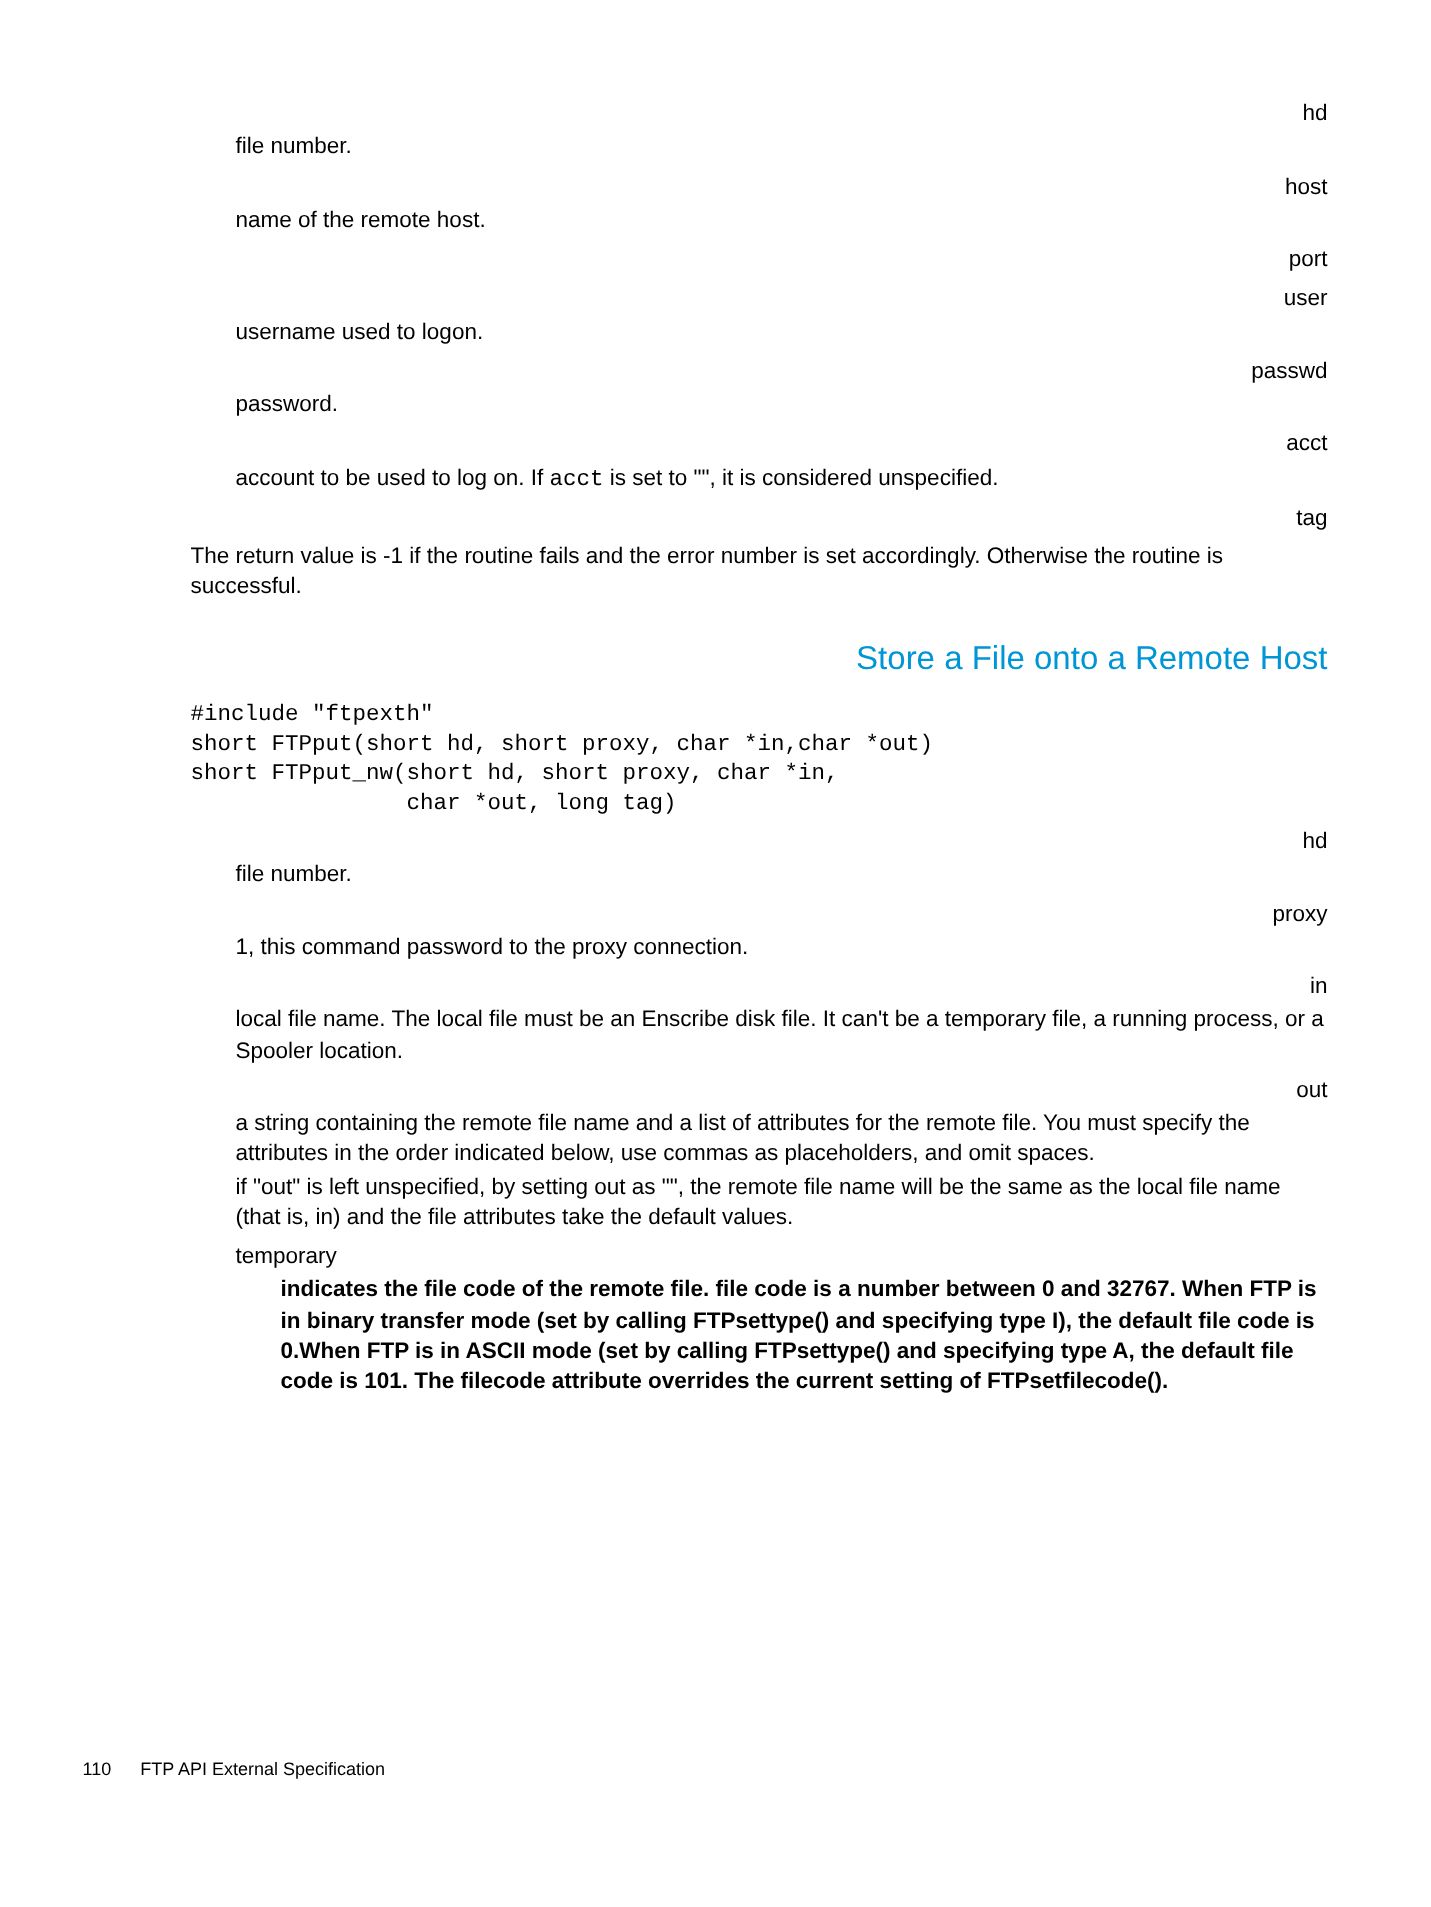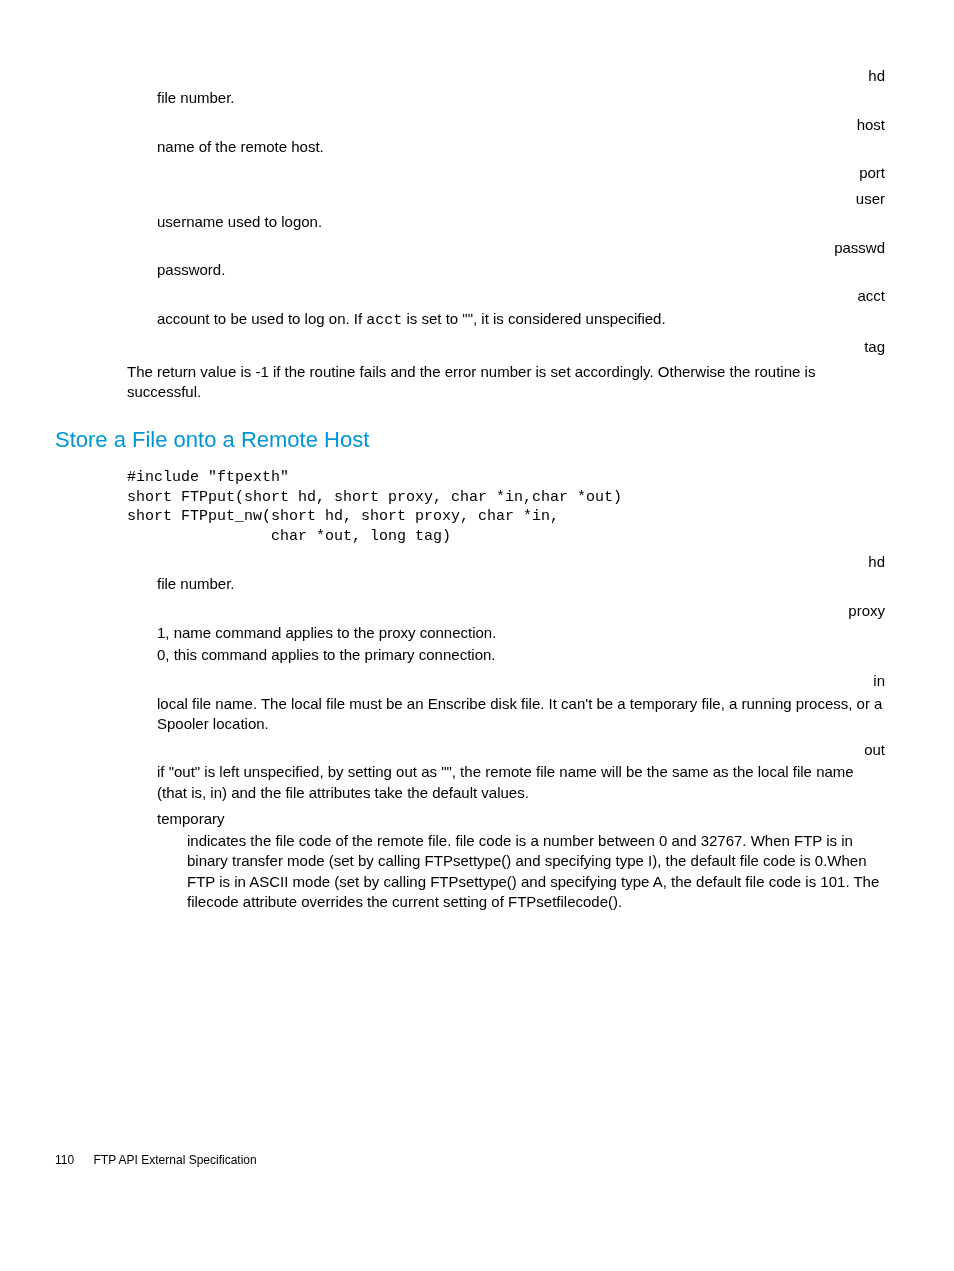--- a/index.html
+++ b/index.html
@@ -10,35 +10,36 @@
     padding: 60px 55px 40px 55px;
     width: 954px;
     box-sizing: border-box;
     line-height: 1.35;
     background: #fff;
   }
   .body-text { max-width: 830px; }
   .term { margin-left: 72px; margin-top: 6px; margin-bottom: 2px; text-align: right; }
   .term2 { margin-left: 102px; margin-top: 6px; margin-bottom: 2px; }
   .def  { margin-left: 102px; margin-top: 2px; margin-bottom: 2px; }
-  .def2 { margin-left: 132px; margin-top: 2px; margin-bottom: 16px; }
+  .def2 { margin-left: 132px; margin-top: 2px; margin-bottom: 16px; font-weight: bold; }
   .para { margin-left: 72px; margin-top: 5px; margin-bottom: 2px; }
   .mono { font-family: "Courier New", Courier, monospace; }
   pre.code {
     font-family: "Courier New", Courier, monospace;
     white-space: pre;
     margin: 14px 0 6px 72px;
     font-size: 15px;
     line-height: 1.3;
   }
   h2.section {
     color: #0096d6;
     font-weight: normal;
     font-size: 22px;
     margin: 22px 0 8px 0;
+    text-align: right;
   }
   .footer {
     position: relative;
     margin-top: 240px;
     font-size: 12px;
     color: #000;
   }
   .footer .pgnum { display: inline-block; }
   .footer .chap  { display: inline-block; margin-left: 16px; }
 </style>
@@ -75,27 +76,27 @@
 
   <pre class="code">#include "ftpexth"
 short FTPput(short hd, short proxy, char *in,char *out)
 short FTPput_nw(short hd, short proxy, char *in,
                 char *out, long tag)</pre>
 
   <div class="term">hd</div>
   <div class="def">file number.</div>
 
   <div class="term">proxy</div>
-  <div class="def">1, name command applies to the proxy connection.</div>
-  <div class="def">0, this command applies to the primary connection.</div>
+  <div class="def">1, this command password to the proxy connection.</div>
 
   <div class="term">in</div>
   <div class="def">local file name. The local file must be an Enscribe disk file. It can't be a temporary file, a running process, or a Spooler location.</div>
 
   <div class="term">out</div>
+  <div class="def">a string containing the remote file name and a list of attributes for the remote file. You must specify the attributes in the order indicated below, use commas as placeholders, and omit spaces.</div>
   <div class="def">if "out" is left unspecified, by setting out as "", the remote file name will be the same as the local file name (that is, in) and the file attributes take the default values.</div>
 
   <div class="term2">temporary</div>
   <div class="def2">indicates the file code of the remote file. file code is a number between 0 and 32767. When FTP is in binary transfer mode (set by calling FTPsettype() and specifying type I), the default file code is 0.When FTP is in ASCII mode (set by calling FTPsettype() and specifying type A, the default file code is 101. The filecode attribute overrides the current setting of FTPsetfilecode().</div>
 
 </div>
 
 <div class="footer">
   <span class="pgnum">110</span>
   <span class="chap">FTP API External Specification</span>

